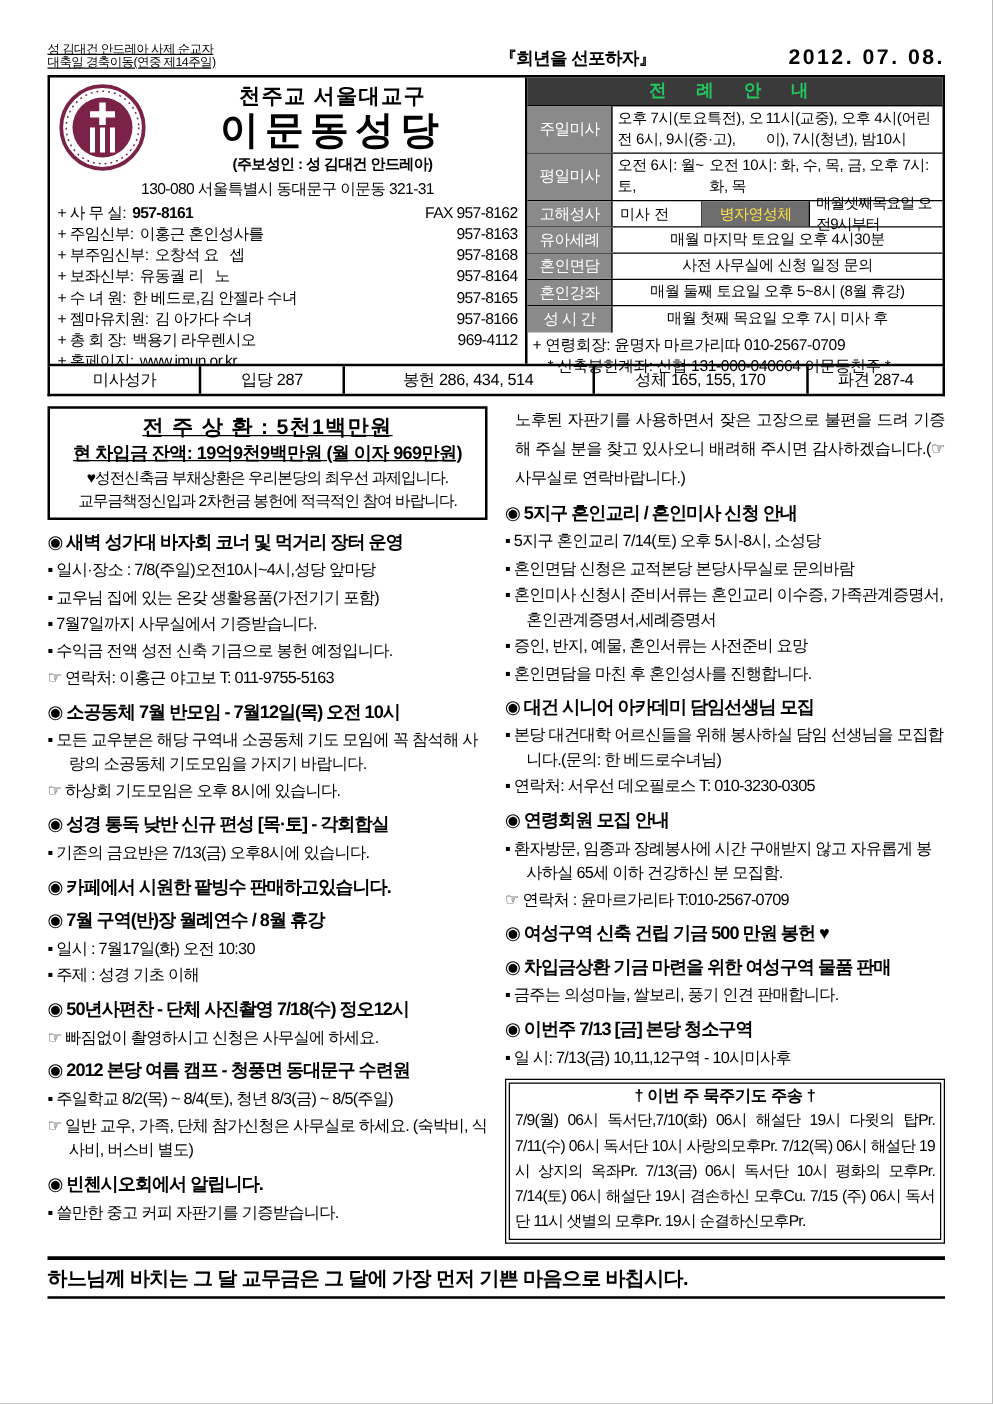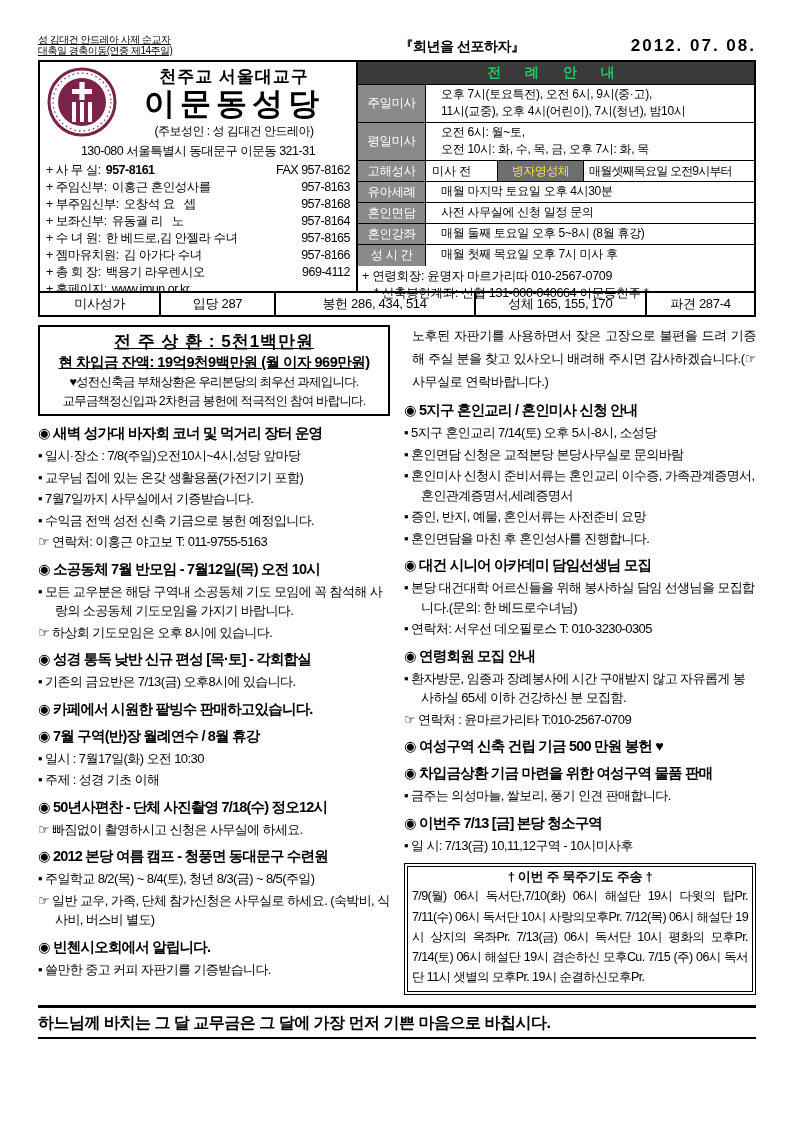--- a/index.html
+++ b/index.html
@@ -10,41 +10,41 @@
     padding:34px 38px 0 38px; position:relative;
   }
   
   .topbar { display:flex; align-items:flex-start; margin-bottom:4px; }
   .top-left { font-size:10px; line-height:1.1; letter-spacing:-0.5px; width:300px;text-decoration:underline; }
   .top-center { font-size:14px; font-weight:bold; flex:1; text-align:center; padding-top:4px; letter-spacing:-0.5px; }
   .top-right { font-size:17px; font-weight:bold; width:170px; text-align:right; letter-spacing:2px; padding-top:2px; }
 
   
   .main-box { display:flex; border:2px solid #000; height:233px; }
-  .church-cell { width:318px; border-right:2px solid #000; padding:3px 6px 0 6px; overflow:hidden; }
+  .church-cell { width:382px; border-right:2px solid #000; padding:3px 6px 0 6px; overflow:hidden; }
   .church-head { display:flex; align-items:center; }
   .logo { width:72px; height:72px; flex-shrink:0; }
   .church-titles { flex:1; text-align:center; }
   .diocese { font-size:17px; font-weight:bold; letter-spacing:1px; }
   .cname { font-size:31px; font-weight:bold; letter-spacing:5px; line-height:1.05; }
-  .patron { font-size:12px; font-weight:normal; letter-spacing:-0.5px; margin-top:2px; }
+  .patron { font-size:12px; font-weight:bold; letter-spacing:-0.5px; margin-top:2px; }
   .address { font-size:12.5px; text-align:center; margin-top:3px; letter-spacing:-0.5px; }
   .contacts { margin-top:2px; }
   .c-row { display:flex; font-size:12.5px; line-height:17px; letter-spacing:-0.5px; white-space:pre; }
   .c-label { }
   .c-name { margin-left:5px; }
   .c-row:first-child .c-name { font-weight:bold; }
   .c-phone { margin-left:auto; }
 
   
   .liturgy-cell { flex:1; display:flex; flex-direction:column; font-size:12px; }
   .lit-title { background:#3a3a3a; color:#22c55e; text-align:center; font-size:14px; font-weight:bold; letter-spacing:10px; padding:2px 0; border-bottom:1px solid #000; }
   .lit-row { display:flex; border-bottom:1px solid #000; }
   .lit-label { width:68px; flex-shrink:0; background:#8a8a8a; color:#fff; display:flex; align-items:center; justify-content:center; font-size:12.5px; border-right:1px solid #000; letter-spacing:-0.5px; }
-  .lit-val { flex:1; padding:1px 4px; display:flex; flex-direction:column; line-height:17px; letter-spacing:-0.3px;margin-left:11px; }
+  .lit-val { flex:1; padding:1px 4px; display:flex; justify-content:center; line-height:17px; letter-spacing:-0.3px; }
   .lit-split { display:flex; flex:1; }
   .lit-split .seg1 { width:72px; display:flex; align-items:center; padding-left:6px; border-right:1px solid #000; }
   .lit-split .seg2 { width:86px; background:#6e6e6e; color:#fde047; display:flex; align-items:center; justify-content:center; border-right:1px solid #000; letter-spacing:-0.5px; }
   .lit-split .seg3 { flex:1; display:flex; align-items:center; padding-left:5px; letter-spacing:-0.8px; }
   .lit-footer { flex:1; padding:2px 4px; font-size:12.5px; line-height:17px; letter-spacing:-0.3px; }
   .lit-footer div:nth-child(2) { padding-left:12px; }
 
   
   .hymn-row { display:flex; border:2px solid #000; border-top:none; height:24px; font-size:13px; text-align:center; }
   .hymn-row > div { border-right:2px solid #000; display:flex; align-items:center; justify-content:center; letter-spacing:-0.3px; }

